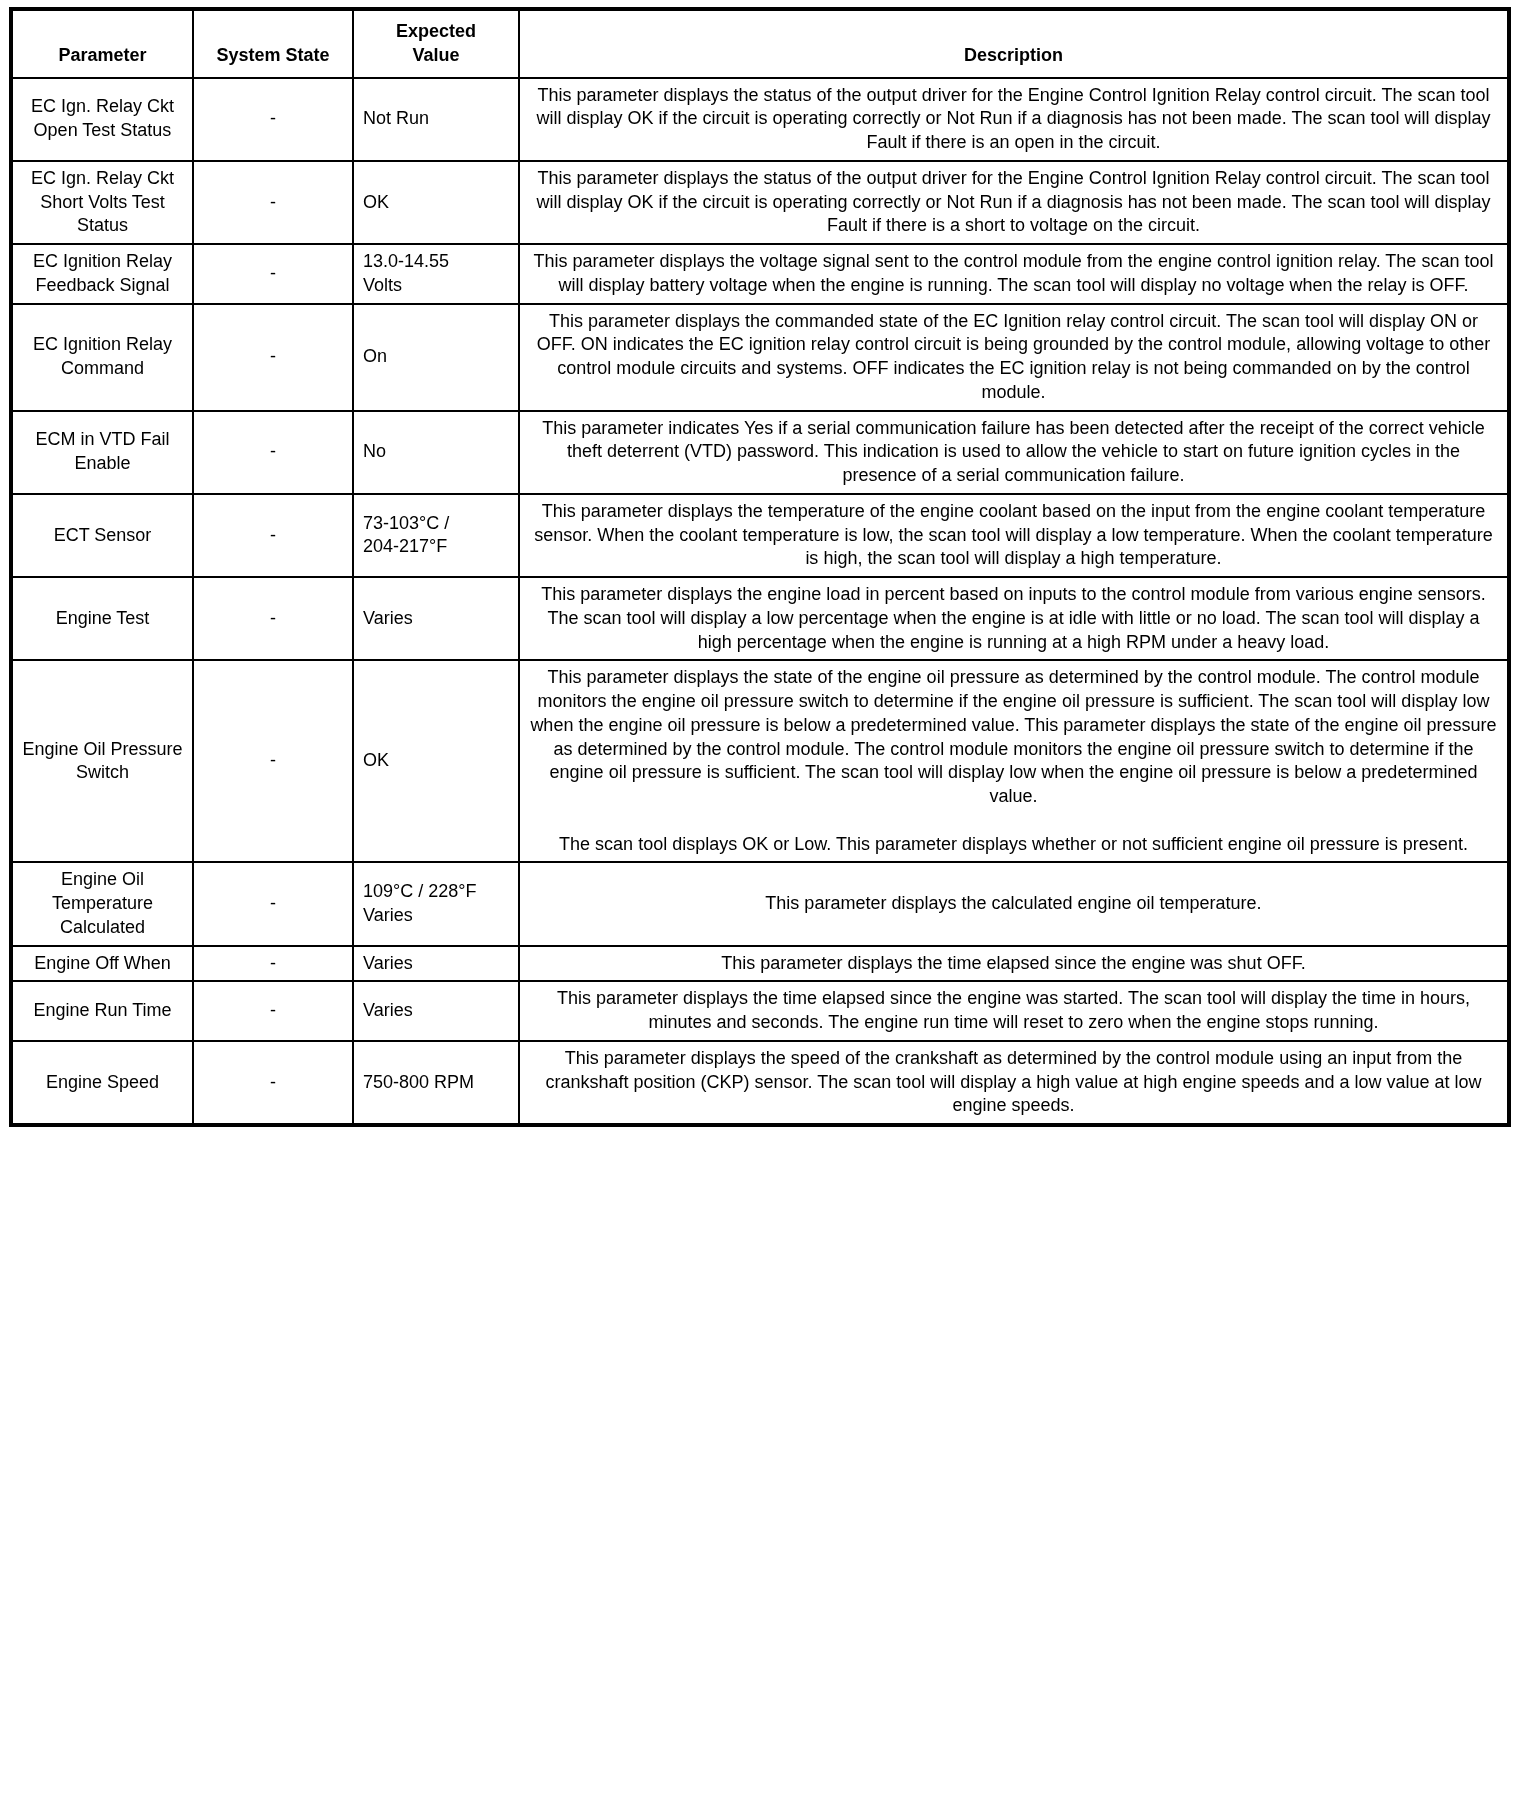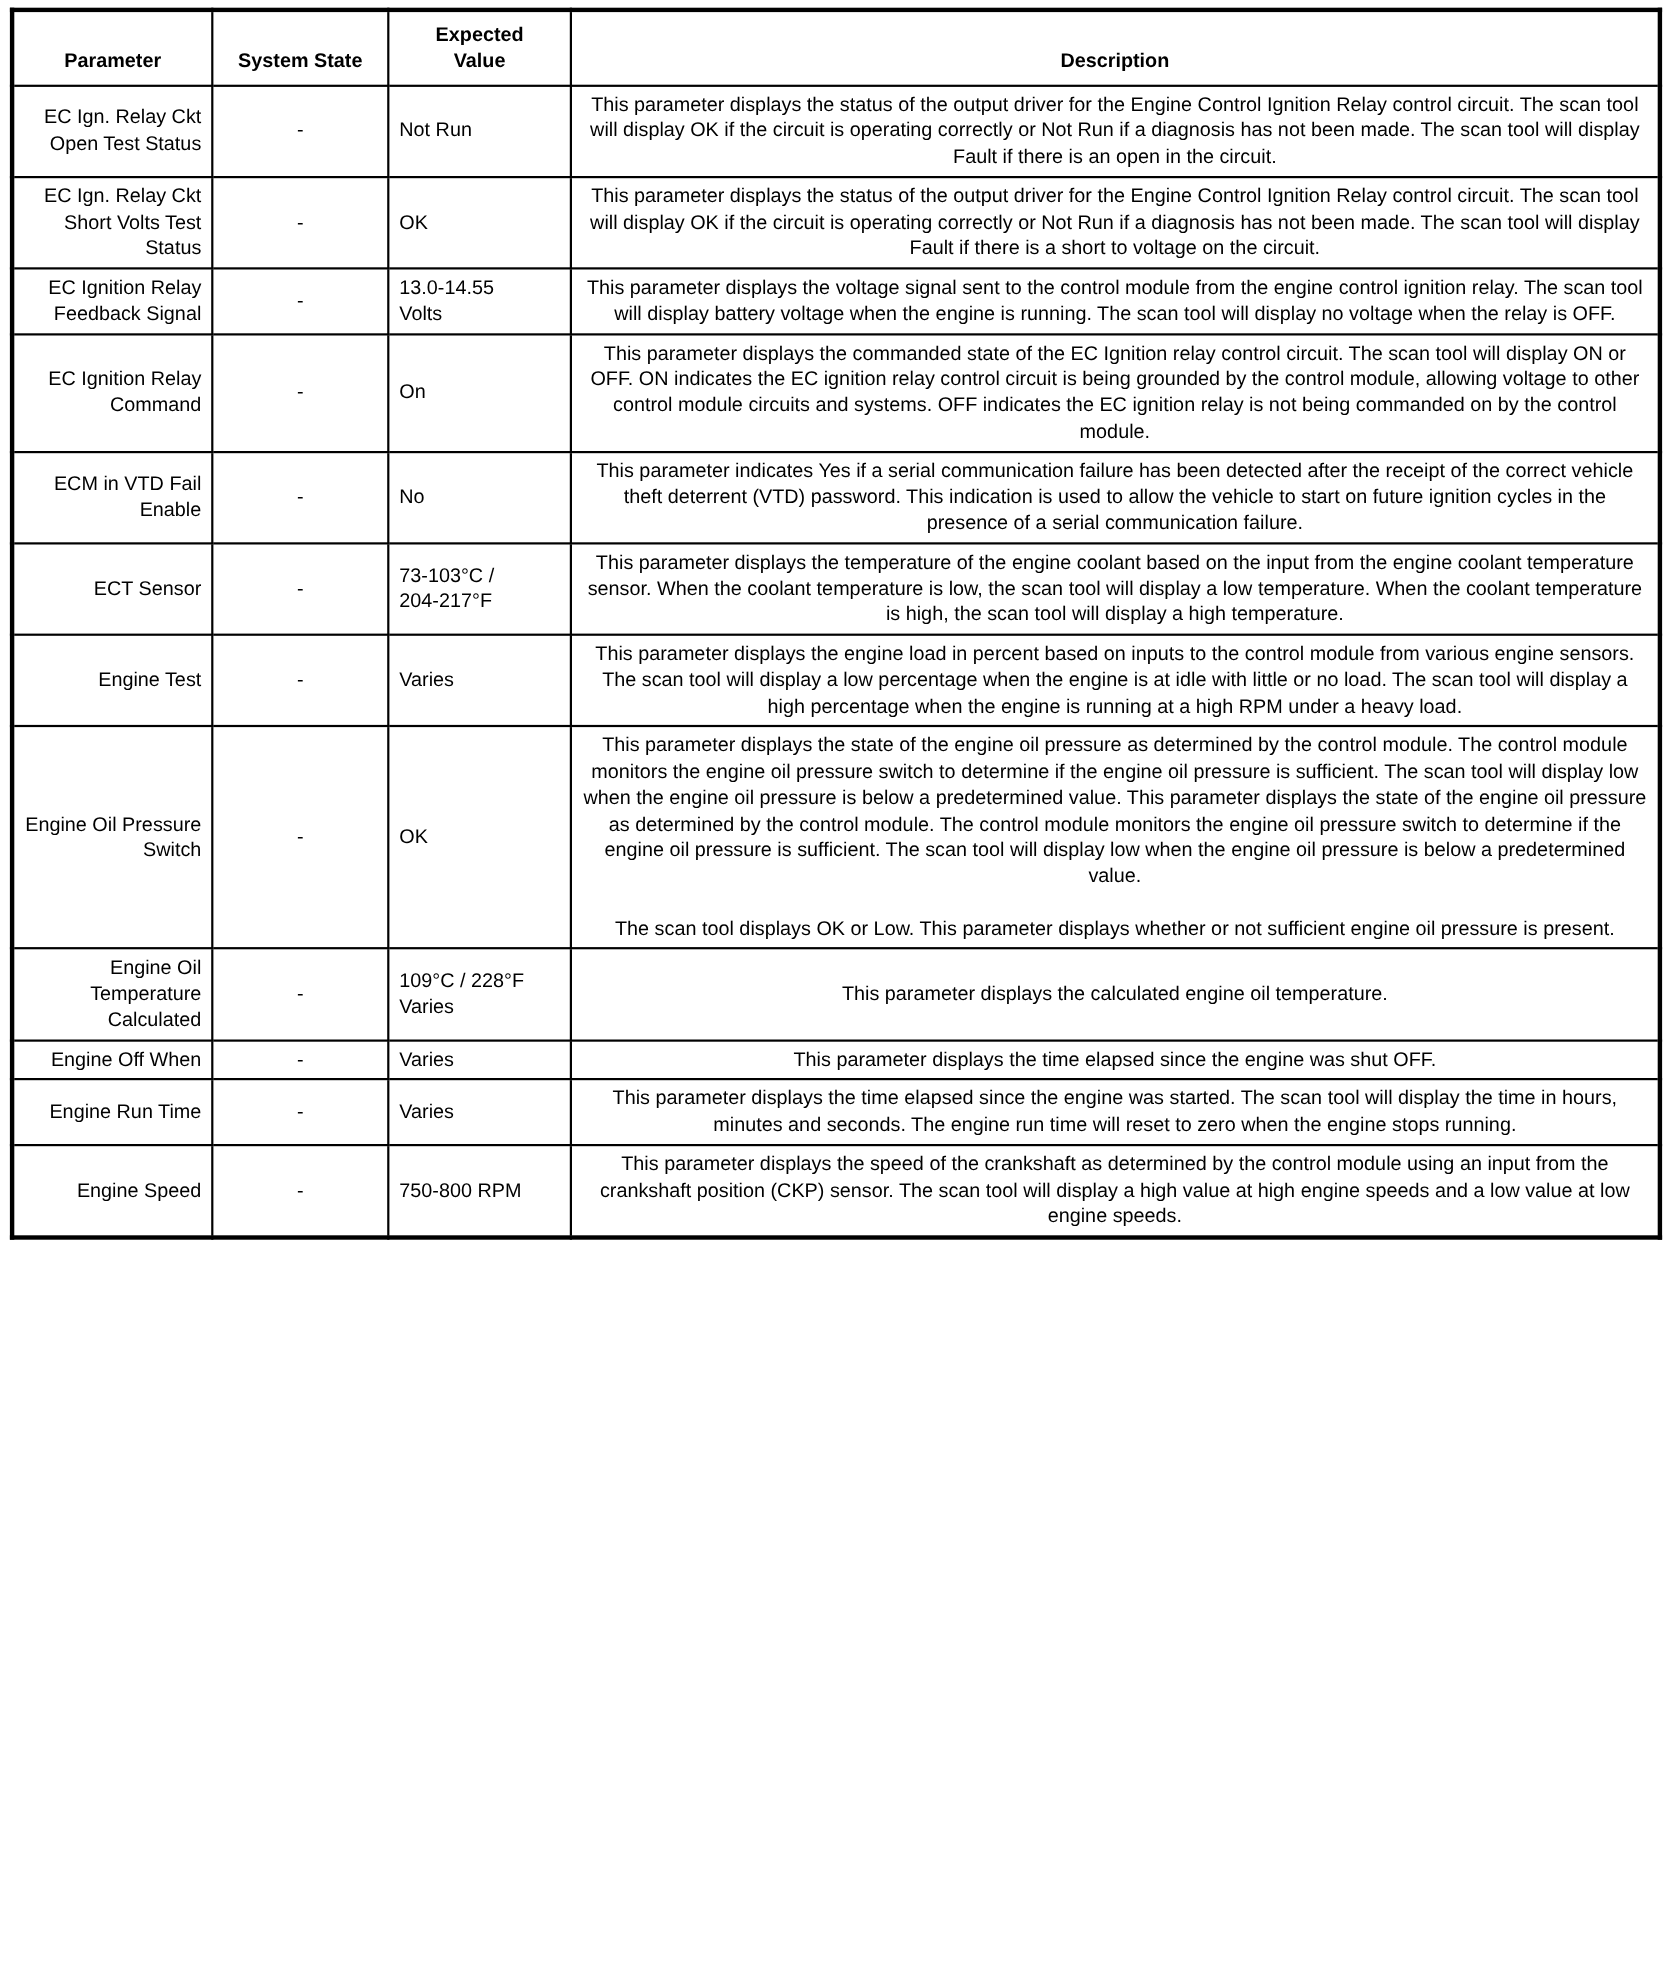--- a/index.html
+++ b/index.html
@@ -31,21 +31,21 @@
     overflow-wrap: break-word;
   }
   .doc-table th {
     font-weight: bold;
     vertical-align: bottom;
     white-space: pre-line;
     padding-bottom: 9px;
     padding-top: 9px;
   }
   td.c-param {
-    text-align: right;
+    text-align: center;
     vertical-align: middle;
     white-space: normal;
   }
   td.c-state {
     text-align: center;
     vertical-align: middle;
   }
   td.c-expected {
     text-align: left;
     vertical-align: middle;

